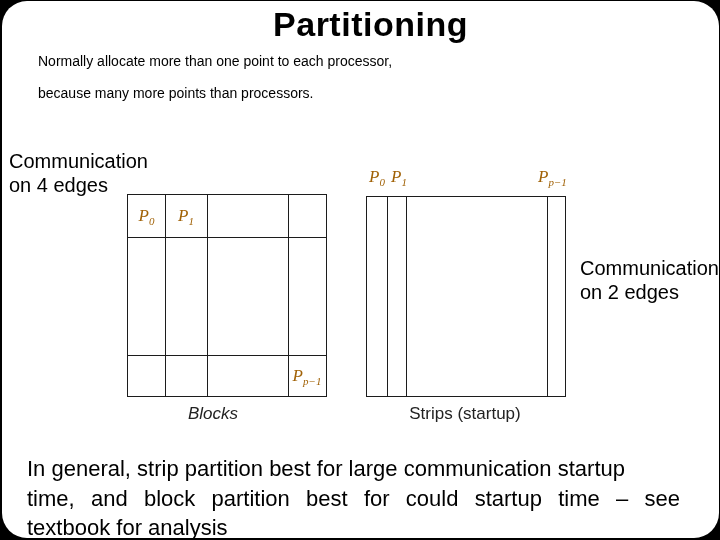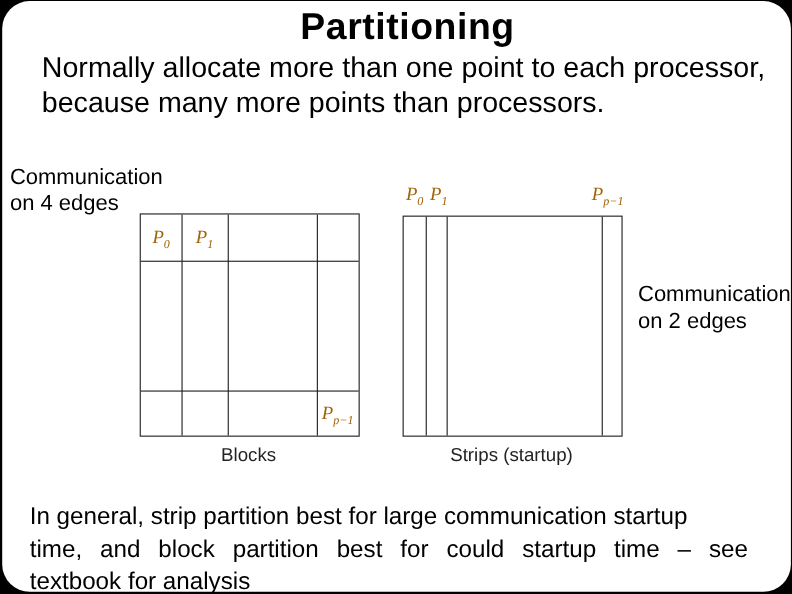--- a/index.html
+++ b/index.html
@@ -21,21 +21,21 @@
     position: absolute;
     left: 20px; right: 0; top: 4px;
     margin: 0;
     text-align: center;
     font-size: 34px;
     font-weight: bold;
     letter-spacing: 0.5px;
   }
   .para {
     position: absolute;
-    font-size: 26px;
+    font-size: 14px;
     line-height: 32px;
     white-space: nowrap;
   }
   .intro { left: 36px; top: 44px; }
   .note {
     position: absolute;
     font-size: 20px;
     line-height: 24px;
     white-space: nowrap;
   }
@@ -64,21 +64,21 @@
   .cell-label { display: flex; align-items: center; justify-content: center; }
 
   .caption {
     position: absolute;
     top: 403px;
     font-size: 17px;
     color: #222;
     text-align: center;
     white-space: nowrap;
   }
-  .caption-blocks { left: 125px; width: 198px; }
+  .caption-blocks { left: 112px; width: 198px; font-style: italic; }
   .caption-strips { left: 364px; width: 198px; }
 
   .conclusion {
     position: absolute;
     left: 25px; top: 453px;
     width: 653px;
     font-size: 22px;
     line-height: 29.5px;
   }
   .conclusion .line { white-space: nowrap; }

